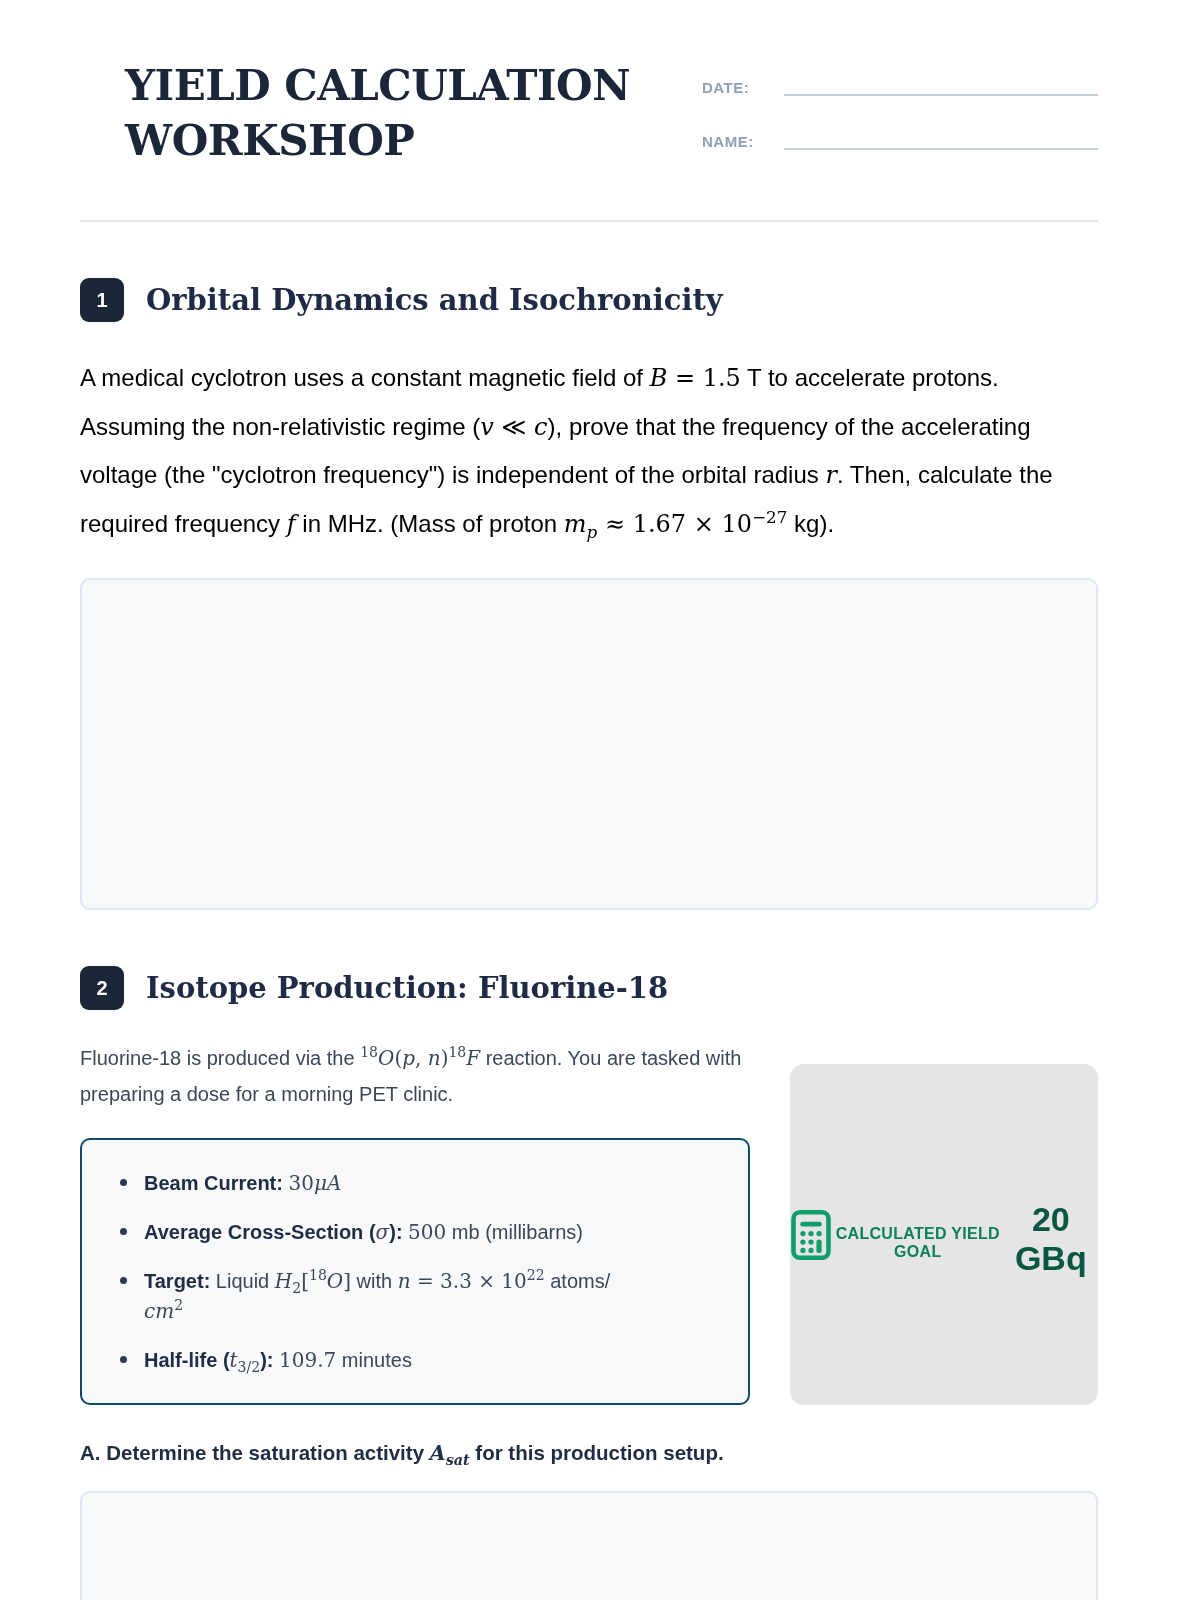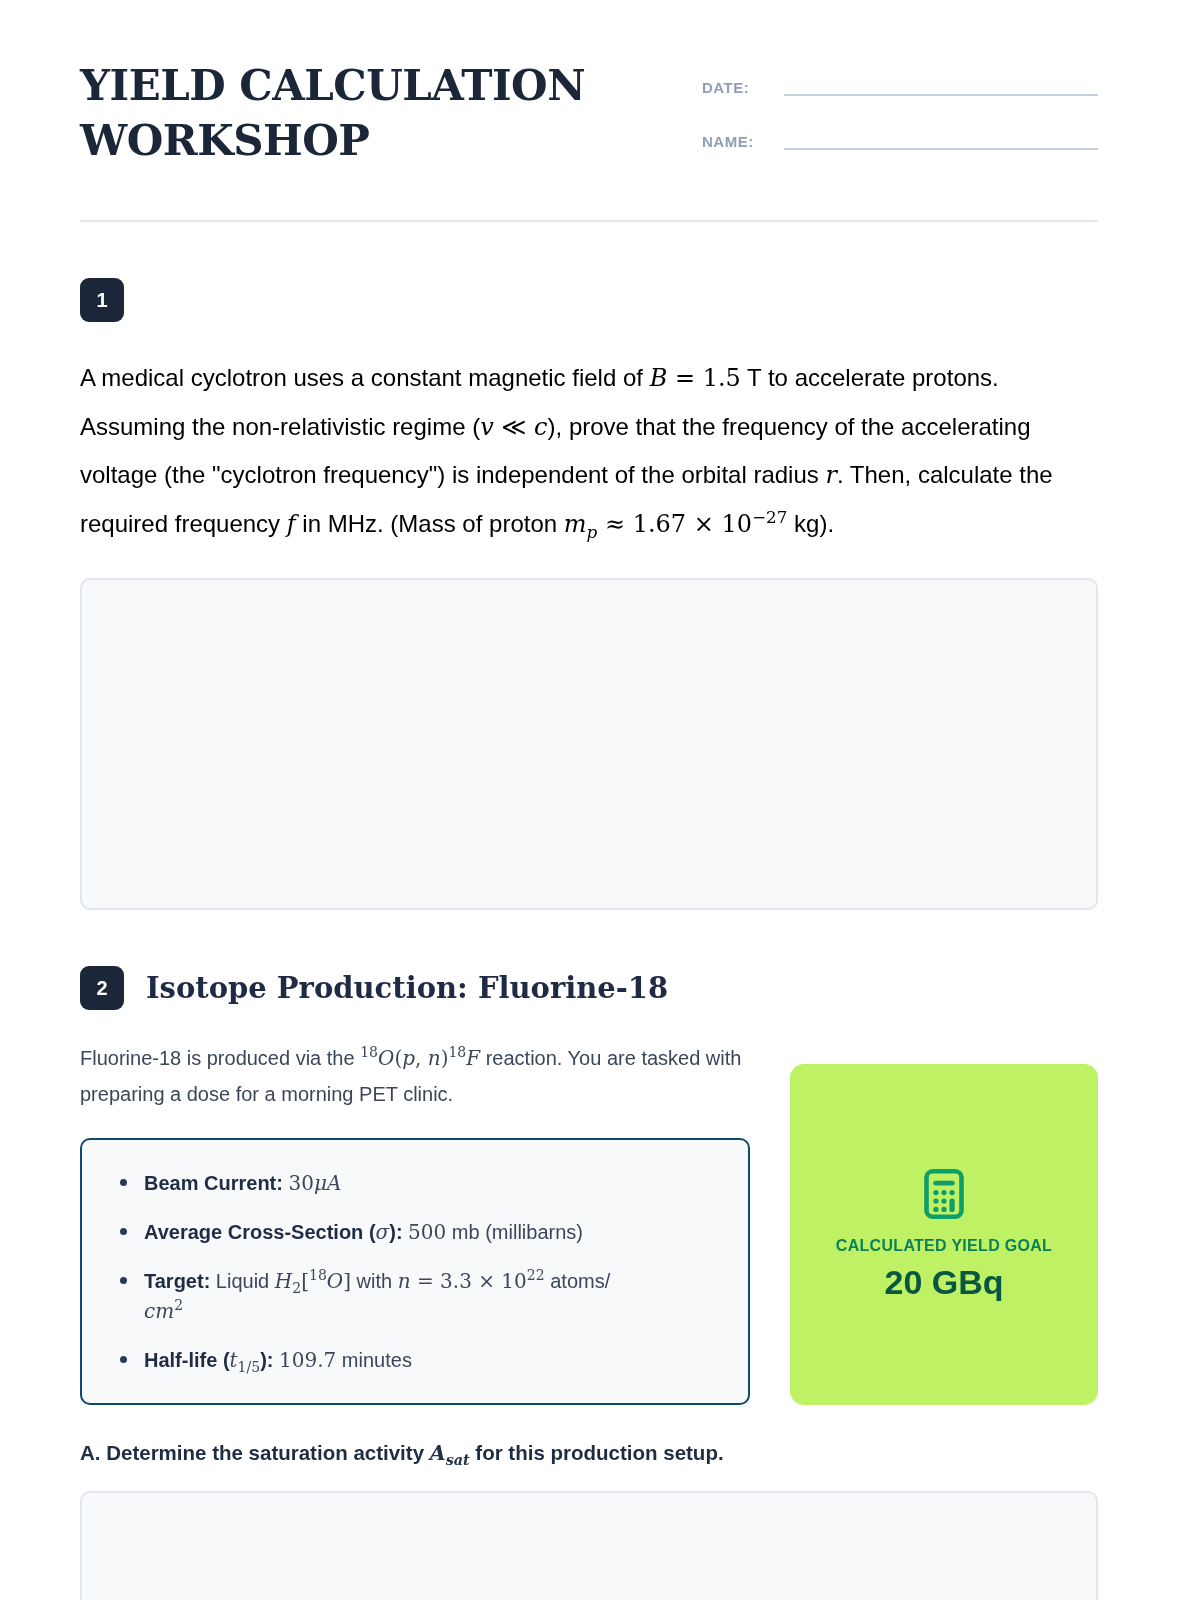--- a/index.html
+++ b/index.html
@@ -3,21 +3,21 @@
 <meta charset="utf-8">
 <style>
   html,body{margin:0;padding:0;background:#ffffff;}
   .page{
     width:1200px;height:1600px;overflow:hidden;background:#ffffff;box-sizing:border-box;
     padding:58px 102px 0 80px;
     font-family:"Liberation Sans","DejaVu Sans",sans-serif;color:#3b4759;
   }
   
   .header{display:flex;}
-  .header-left{flex:1;min-width:0;padding-right:30px;}
+  .header-left{flex:1;min-width:0;padding-right:30px;margin-left:45px;}
   .doc-title{
     margin:0;font-family:"DejaVu Serif","Liberation Serif",serif;font-weight:700;
     font-size:42px;line-height:1.32;color:#1b2639;letter-spacing:-0.5px;
   }
   .doc-subtitle{margin:14px 0 0;font-size:23px;font-weight:600;color:#5a6e8c;}
   .header-right{width:396px;flex-shrink:0;padding-top:8px;}
   .field-row{display:flex;align-items:flex-end;height:30px;margin-bottom:24px;}
   .field-label{font-size:15px;font-weight:700;color:#8fa0b6;letter-spacing:0.5px;width:82px;}
   .field-line{flex:1;border-bottom:2px solid #c5d0de;height:26px;}
   .divider{border:none;height:2px;background:#e2e7ef;margin:46px 0 0;}
@@ -51,22 +51,22 @@
     margin-top:26px;background:#f8f9fb;border:2px solid #0c4a6e;border-radius:10px;
     padding:28px 32px;
   }
   .params-list{list-style:none;margin:0;padding:0;font-size:20px;color:#3b4759;}
   .params-list li{position:relative;padding-left:30px;margin-bottom:19px;line-height:1.5;}
   .params-list li:last-child{margin-bottom:0;}
   .params-list li::before{
     content:"";position:absolute;left:6px;top:11px;width:7px;height:7px;border-radius:50%;background:#2a3850;
   }
   .goal-card{
-    width:308px;flex-shrink:0;margin-top:24px;background:#bef264;border-radius:14px;
-    display:flex;flex-direction:column;align-items:center;justify-content:center;text-align:center;
+    width:308px;flex-shrink:0;margin-top:24px;background:#e5e5e5;border-radius:14px;
+    display:flex;flex-direction:row;align-items:center;justify-content:center;text-align:center;
   }
   .goal-icon{color:#0f9d6a;line-height:0;}
   .goal-label{margin-top:16px;font-size:16px;font-weight:700;color:#0c8159;letter-spacing:0.3px;}
   .goal-value{margin-top:8px;font-size:34px;font-weight:700;color:#0a5741;}
   .subq{margin:36px 0 0;font-size:20.5px;color:#22304a;font-weight:700;}
 </style>
 </head>
 <body>
 
 <div class="page">
@@ -85,40 +85,41 @@
         <div class="field-line"></div>
       </div>
     </div>
   </header>
 
   <hr class="divider">
 
   <section class="section">
     <div class="section-head">
       <span class="badge">1</span>
+      <h2 class="section-title">Orbital Dynamics and Isochronicity</h2>
     </div>
     <p class="body-text"><span class="txt">A medical cyclotron uses a constant magnetic field of </span><span class="mi">B</span><span class="mn"> = 1.5</span><span class="txt"> T to accelerate protons. Assuming the non-relativistic regime (</span><span class="mi">v</span><span class="mn"> ≪ </span><span class="mi">c</span><span class="txt">), prove that the frequency of the accelerating voltage (the "cyclotron frequency") is independent of the orbital radius </span><span class="mi">r</span><span class="txt">. Then, calculate the required frequency </span><span class="mi">f</span><span class="txt"> in MHz. (Mass of proton </span><span class="mi">m</span><sub class="mi">p</sub><span class="mn"> ≈ 1.67 × 10</span><sup class="mn">−27</sup><span class="txt"> kg).</span></p>
     <div class="answer-box"></div>
   </section>
 
   <section class="section">
     <div class="section-head">
       <span class="badge">2</span>
       <h2 class="section-title">Isotope Production: Fluorine-18</h2>
     </div>
 
     <div class="two-col">
       <div class="col-left">
         <p class="intro-text"><span class="txt">Fluorine-18 is produced via the </span><sup class="mn">18</sup><span class="mi">O</span><span class="mn">(</span><span class="mi">p</span><span class="mn">, </span><span class="mi">n</span><span class="mn">)</span><sup class="mn">18</sup><span class="mi">F</span><span class="txt"> reaction. You are tasked with preparing a dose for a morning PET clinic.</span></p>
         <div class="params-box">
           <ul class="params-list">
             <li><span class="bld">Beam Current: </span><span class="mn">30</span><span class="mi">μA</span></li>
             <li><span class="bld">Average Cross-Section (</span><span class="mi">σ</span><span class="bld">): </span><span class="mn">500</span><span class="txt"> mb (millibarns)</span></li>
             <li><span class="bld">Target: </span><span class="txt">Liquid </span><span class="mi">H</span><sub class="mn">2</sub><span class="mn">[</span><sup class="mn">18</sup><span class="mi">O</span><span class="mn">]</span><span class="txt"> with </span><span class="mi">n</span><span class="mn"> = 3.3 × 10</span><sup class="mn">22</sup><span class="txt"> atoms/</span><br><span class="mi">cm</span><sup class="mn">2</sup></li>
-            <li><span class="bld">Half-life (</span><span class="mi">t</span><sub class="mn">1/5</sub><span class="bld">): </span><span class="mn">109.7</span><span class="txt"> minutes</span></li>
+            <li><span class="bld">Half-life (</span><span class="mi">t</span><sub class="mn">3/2</sub><span class="bld">): </span><span class="mn">109.7</span><span class="txt"> minutes</span></li>
           </ul>
         </div>
       </div>
 
       <aside class="goal-card">
         <span class="goal-icon">
           <svg width="42" height="54" viewBox="0 0 24 30" fill="none" xmlns="http://www.w3.org/2000/svg">
             <rect x="2" y="2" width="20" height="26" rx="3.6" stroke="currentColor" stroke-width="2.6"></rect>
             <line x1="7.2" y1="8.8" x2="16.8" y2="8.8" stroke="currentColor" stroke-width="2.7" stroke-linecap="round"></line>
             <circle cx="7.4" cy="14.2" r="1.5" fill="currentColor"></circle>

